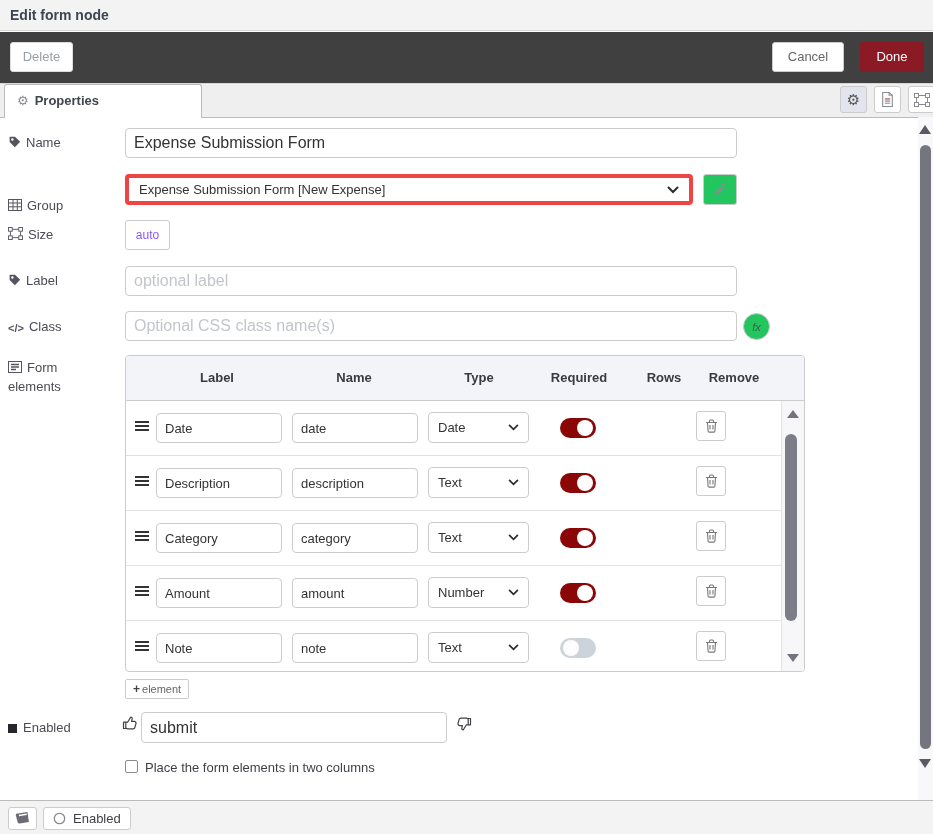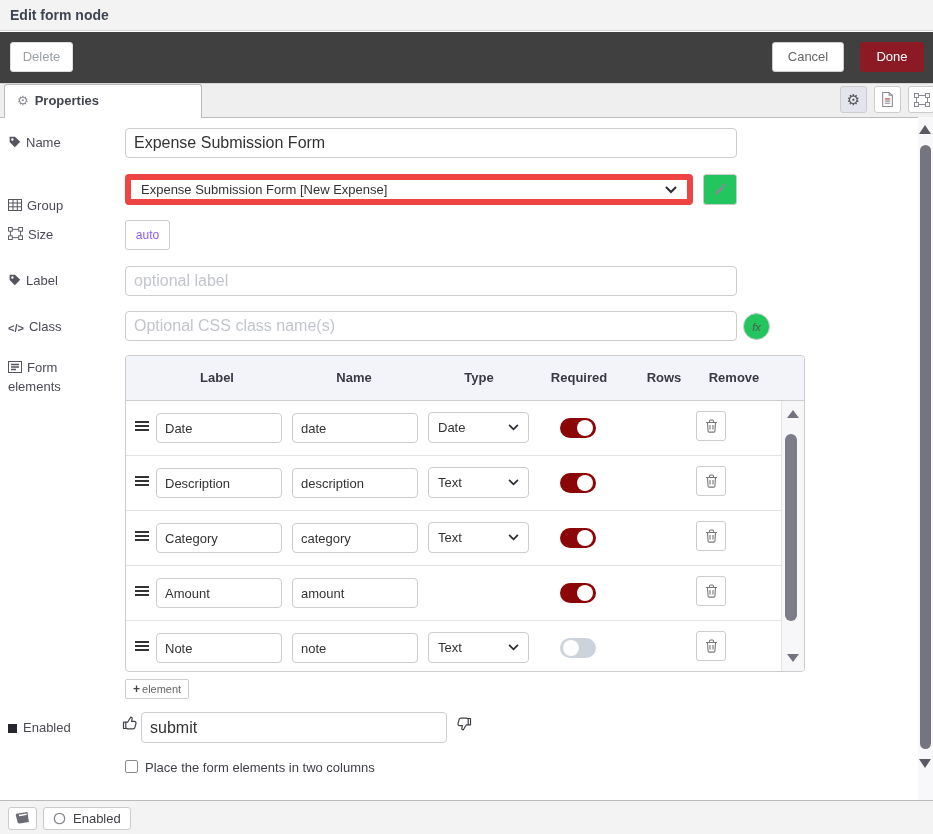--- a/index.html
+++ b/index.html
@@ -34,21 +34,21 @@
   .icon-gear-btn{left:840px;font-family:"DejaVu Sans",sans-serif;font-size:15px;color:#555;}
   .icon-doc-btn{left:874px;}
   .icon-appearance-btn{left:908px;}
   
   .row-label{position:absolute;left:8px;color:#4b4b55;white-space:nowrap;}
   .row-label .licon{display:inline-block;vertical-align:-1px;margin-right:5px;}
   .text-input{position:absolute;height:30px;border:1px solid #ccc;border-radius:4px;
               padding:0 8px;font-size:16px;color:#333;box-sizing:border-box;background:#fff;
               font-family:"Liberation Sans",sans-serif;outline:none;}
   .text-input::placeholder{color:#c2c6cc;opacity:1;}
-  .fake-select{position:absolute;height:31px;border:6px solid #ef4444;border-radius:4px;
+  .fake-select{position:absolute;height:31px;border:4px solid #ef4444;border-radius:4px;
                background:#fff;box-sizing:border-box;display:flex;align-items:center;
                padding:0 10px;color:#333;cursor:pointer;text-align:center;}
   .fake-select .chev{margin-left:auto;}
   .sq-btn{position:absolute;border:1px solid #ccc;border-radius:3px;background:#22c55e;
           box-sizing:border-box;display:flex;align-items:center;justify-content:center;cursor:pointer;}
   
   .fe-table{position:absolute;left:125px;top:355px;width:680px;height:317px;
             border:1px solid #ccc;border-radius:4px;box-sizing:border-box;background:#fff;
             overflow:hidden;}
   .fe-head{position:absolute;top:0;left:0;right:0;height:44px;background:#f3f3fa;
@@ -300,20 +300,26 @@
       </div>
 
       <div class="t-row" style="top:165px;">
         <div class="drag">
             <i></i>
             <i></i>
             <i></i>
           </div>
         <input class="cell-input c-label" value="Amount" style="">
         <input class="cell-input c-name" value="amount" style="">
+        <div class="cell-select">
+            <span>Number</span>
+            <svg class="chev" width="11" height="7" viewBox="0 0 12 8">
+              <path d="M1.5 1.5L6 6l4.5-4.5" stroke="#2b2b33" stroke-width="2" fill="none" stroke-linecap="round"></path>
+            </svg>
+          </div>
         <div class="toggle">
             <span class="knob"></span>
           </div>
         <button class="trash-btn">
             <svg width="13" height="14" viewBox="0 0 13 14" fill="none" stroke="#777" stroke-width="1.1">
               <path d="M1 3.5h11M4.5 3.5V2a1 1 0 011-1h2a1 1 0 011 1v1.5M2.5 3.5l.6 8.7a1 1 0 001 .9h4.8a1 1 0 001-.9l.6-8.7"></path>
               <path d="M5 6v4.5M8 6v4.5"></path>
             </svg>
           </button>
       </div>

